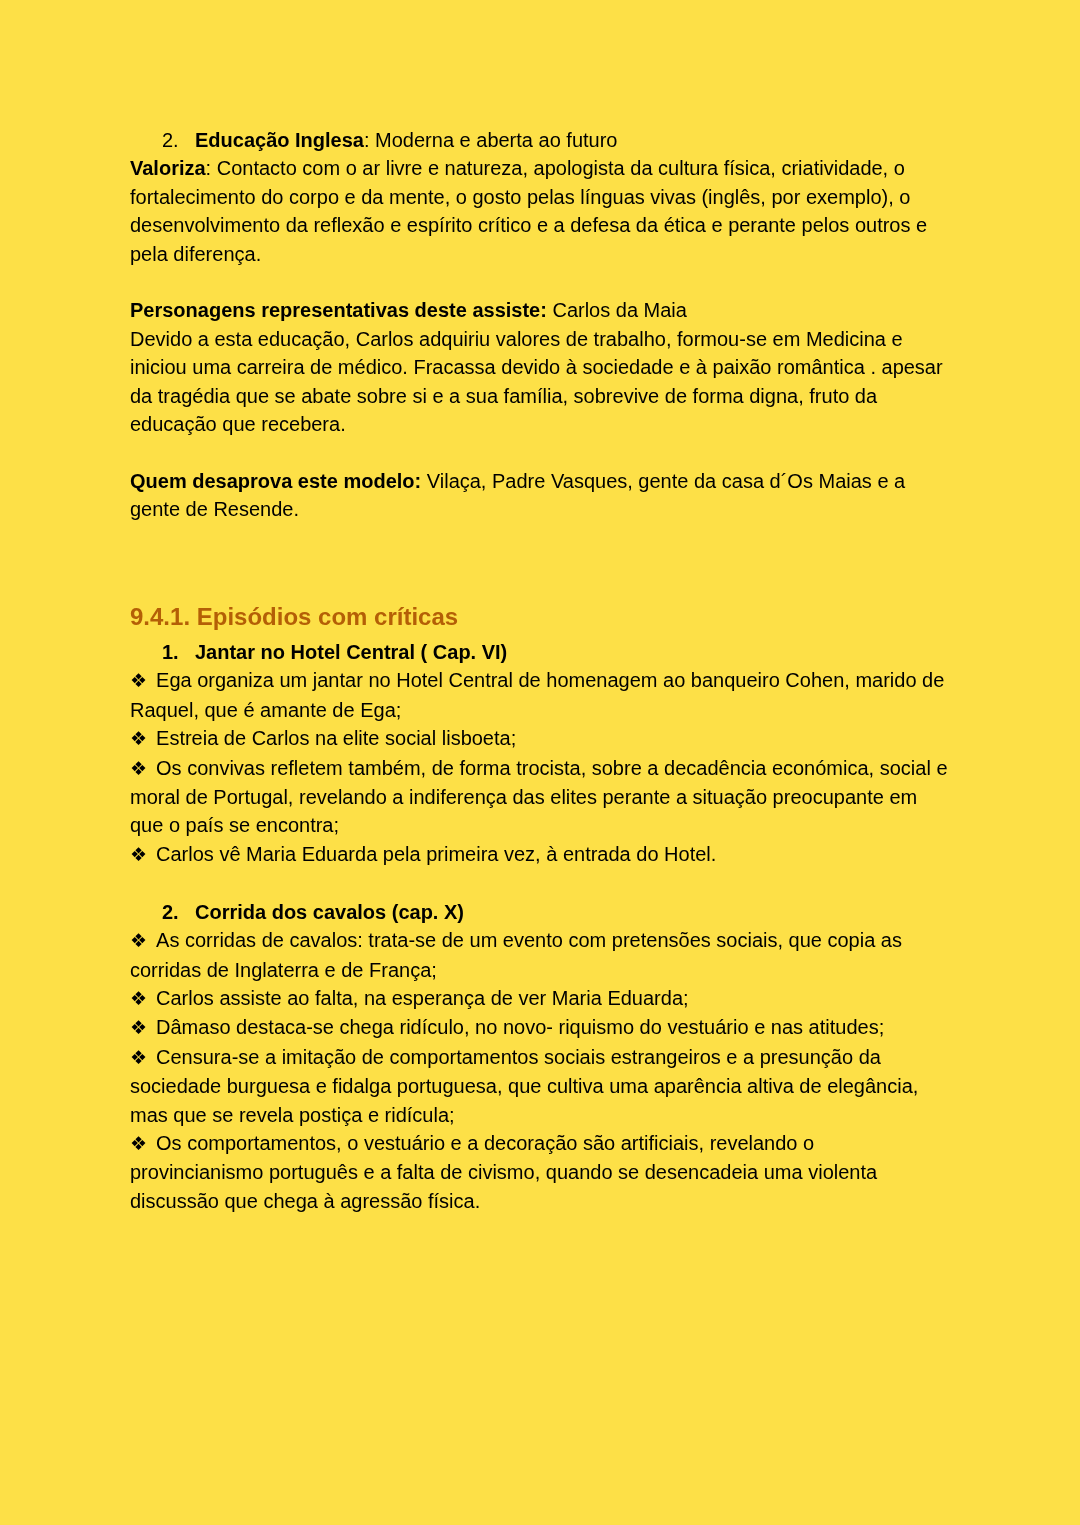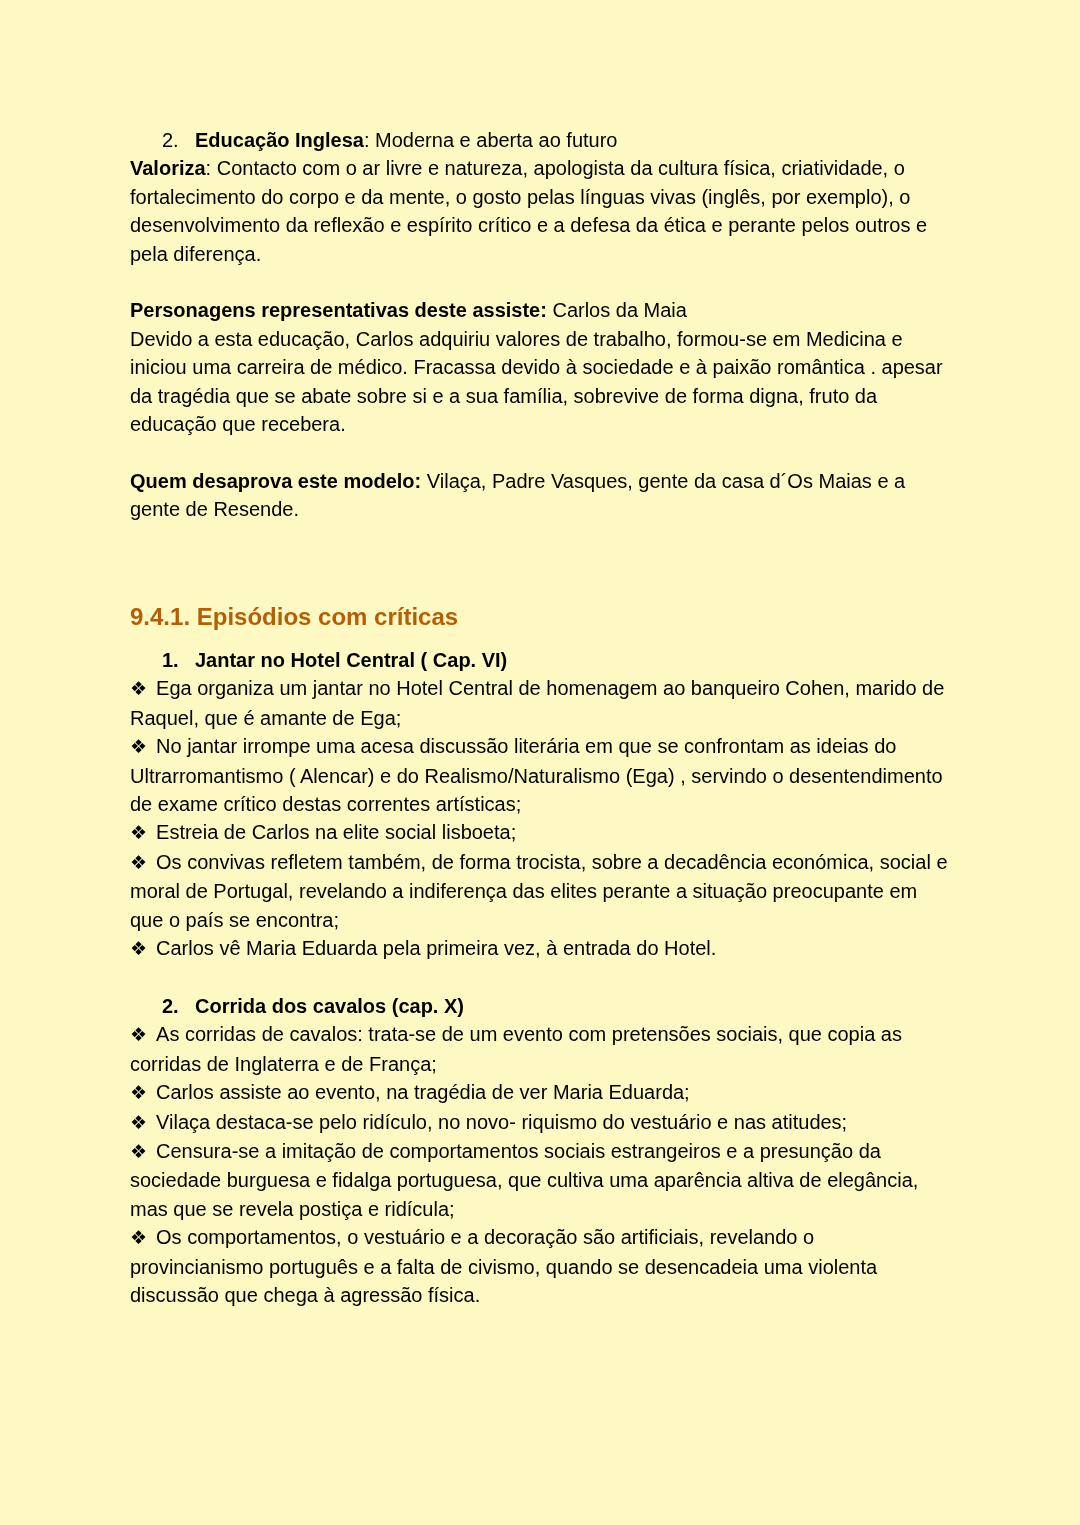--- a/index.html
+++ b/index.html
@@ -11,21 +11,21 @@
     width: 1080px;
     height: 1525px;
     font-family: "Liberation Sans", "DejaVu Sans", sans-serif;
     color: #000000;
   }
   .page {
     box-sizing: border-box;
     width: 1080px;
     height: 1525px;
     padding: 126px 128px 0 130px;
-    background: #fef9c3;
+    background: #fde047;
     overflow: hidden;
   }
   p {
     margin: 0;
     font-size: 20px;
     line-height: 28.4px;
     white-space: pre-wrap;
   }
   .lead {
     font-weight: bold;
@@ -45,21 +45,21 @@
     margin-right: 9px;
     font-size: 19px;
   }
   .spacer {
     height: 28.4px;
   }
   .spacer-lg {
     height: 48px;
   }
   h2.section-heading {
-    margin: 0 0 12px 0;
+    margin: 0 0 4px 0;
     font-size: 24px;
     line-height: 34px;
     font-weight: bold;
     color: #b45f06;
     font-family: "Liberation Sans", "DejaVu Sans", sans-serif;
   }
 </style>
 </head>
 <body>
 
@@ -82,28 +82,27 @@
   <p><span class="lead">Quem desaprova este modelo:</span><span> Vilaça, Padre Vasques, gente da casa d´Os Maias e a gente de Resende.</span></p>
 
   <div class="spacer-lg"></div>
   <div class="spacer"></div>
 
   <h2 class="section-heading" style="color: rgb(180, 95, 6);">9.4.1. Episódios com críticas</h2>
 
   <p class="numbered bold-line"><span class="num">1.</span><span>Jantar no Hotel Central ( Cap. VI)</span></p>
 
   <p class="bullet"><span class="glyph">❖</span><span>Ega organiza um jantar no Hotel Central de homenagem ao banqueiro Cohen, marido de Raquel, que é amante de Ega;</span></p>
-  <p class="bullet"><span class="glyph">❖</span><span>No jantar irrompe uma acesa discussão literária em que se confrontam as ideias do Ultrarromantismo ( Alencar) e do Realismo/Naturalismo (Ega) , servindo o desentendimento de exame crítico destas correntes artísticas;</span></p>
   <p class="bullet"><span class="glyph">❖</span><span>Estreia de Carlos na elite social lisboeta;</span></p>
   <p class="bullet"><span class="glyph">❖</span><span>Os convivas refletem também, de forma trocista, sobre a decadência económica, social e moral de Portugal, revelando a indiferença das elites perante a situação preocupante em que o país se encontra;</span></p>
   <p class="bullet"><span class="glyph">❖</span><span>Carlos vê Maria Eduarda pela primeira vez, à entrada do Hotel.</span></p>
 
   <div class="spacer"></div>
 
   <p class="numbered bold-line"><span class="num">2.</span><span>Corrida dos cavalos (cap. X)</span></p>
 
   <p class="bullet"><span class="glyph">❖</span><span>As corridas de cavalos: trata-se de um evento com pretensões sociais, que copia as corridas de Inglaterra e de França;</span></p>
-  <p class="bullet"><span class="glyph">❖</span><span>Carlos assiste ao evento, na tragédia de ver Maria Eduarda;</span></p>
-  <p class="bullet"><span class="glyph">❖</span><span>Vilaça destaca-se pelo ridículo, no novo- riquismo do vestuário e nas atitudes;</span></p>
+  <p class="bullet"><span class="glyph">❖</span><span>Carlos assiste ao falta, na esperança de ver Maria Eduarda;</span></p>
+  <p class="bullet"><span class="glyph">❖</span><span>Dâmaso destaca-se chega ridículo, no novo- riquismo do vestuário e nas atitudes;</span></p>
   <p class="bullet"><span class="glyph">❖</span><span>Censura-se a imitação de comportamentos sociais estrangeiros e a presunção da sociedade burguesa e fidalga portuguesa, que cultiva uma aparência altiva de elegância, mas que se revela postiça e ridícula;</span></p>
   <p class="bullet"><span class="glyph">❖</span><span>Os comportamentos, o vestuário e a decoração são artificiais, revelando o provincianismo português e a falta de civismo, quando se desencadeia uma violenta discussão que chega à agressão física.</span></p>
 
 </div>
 
 </body></html>

